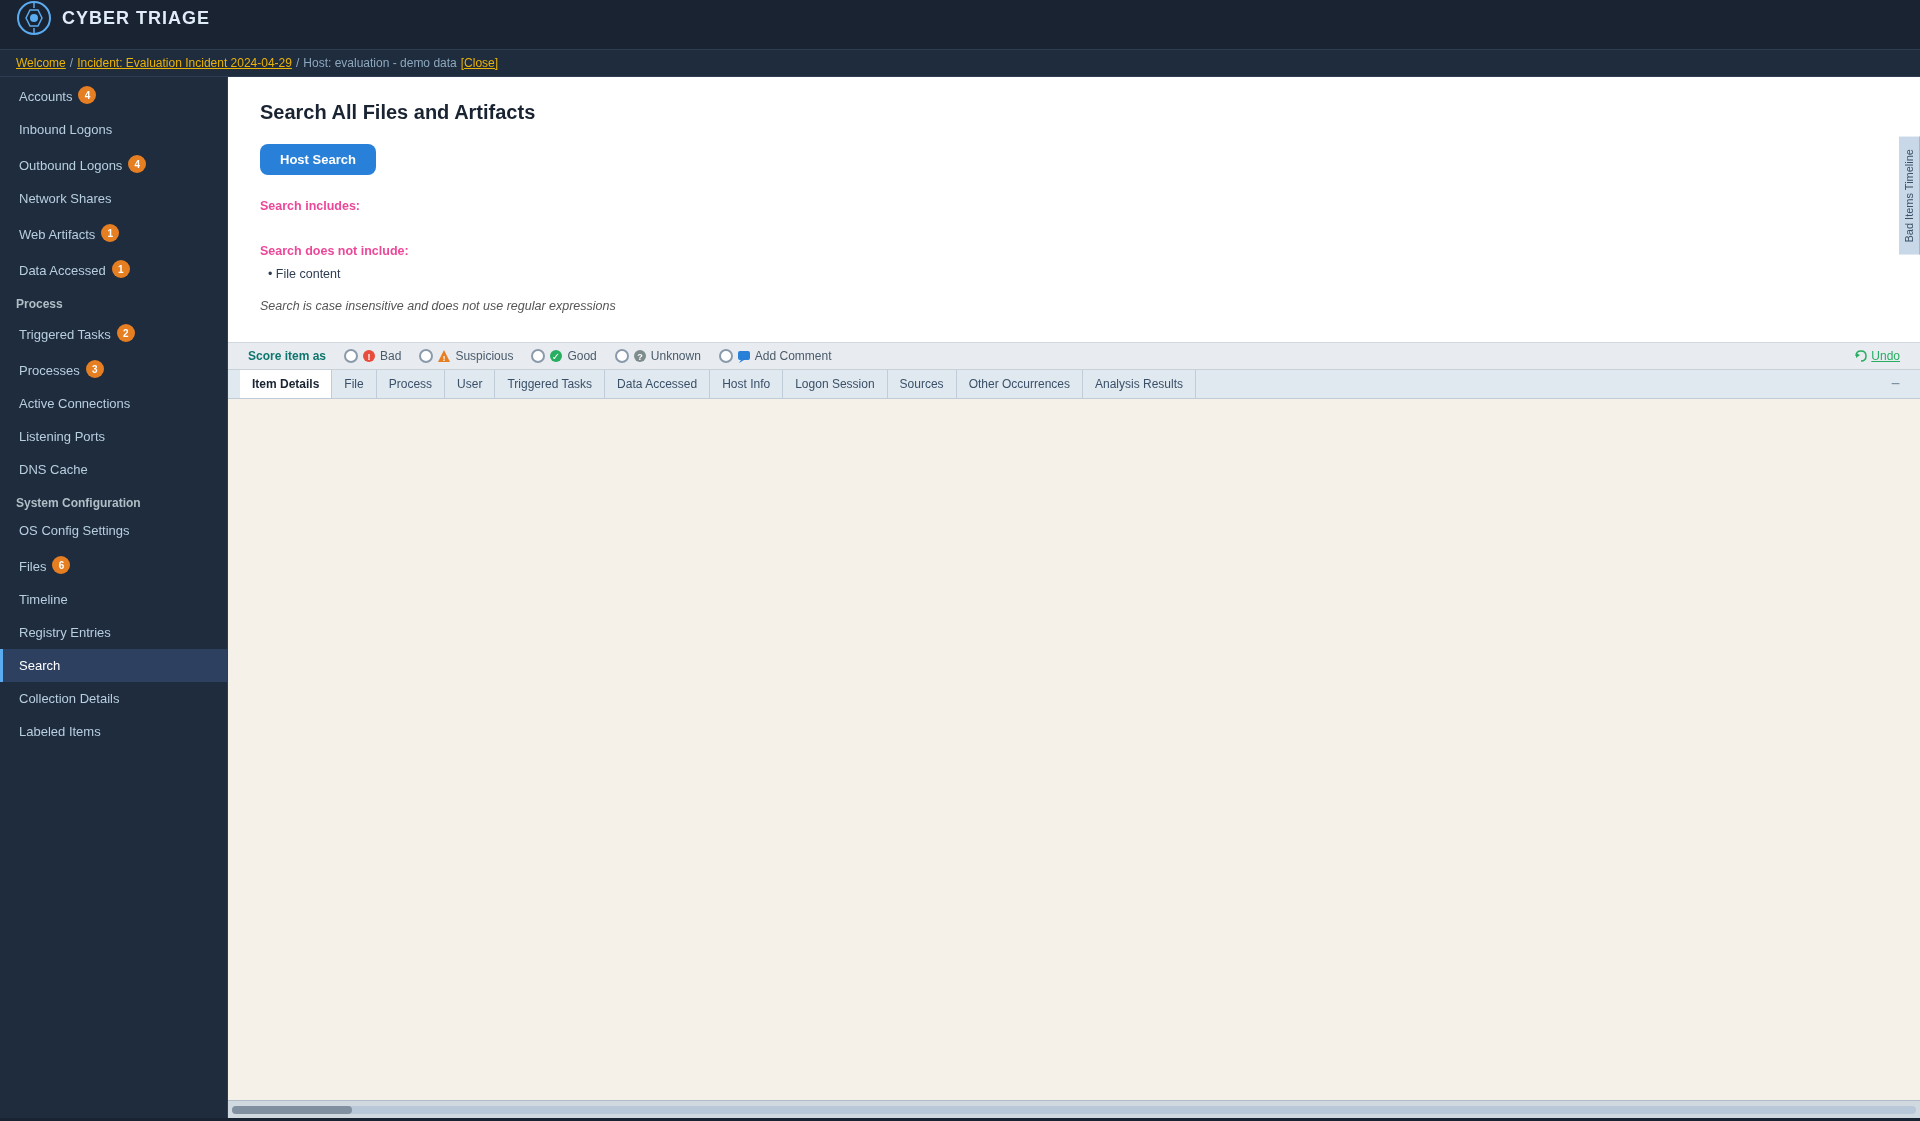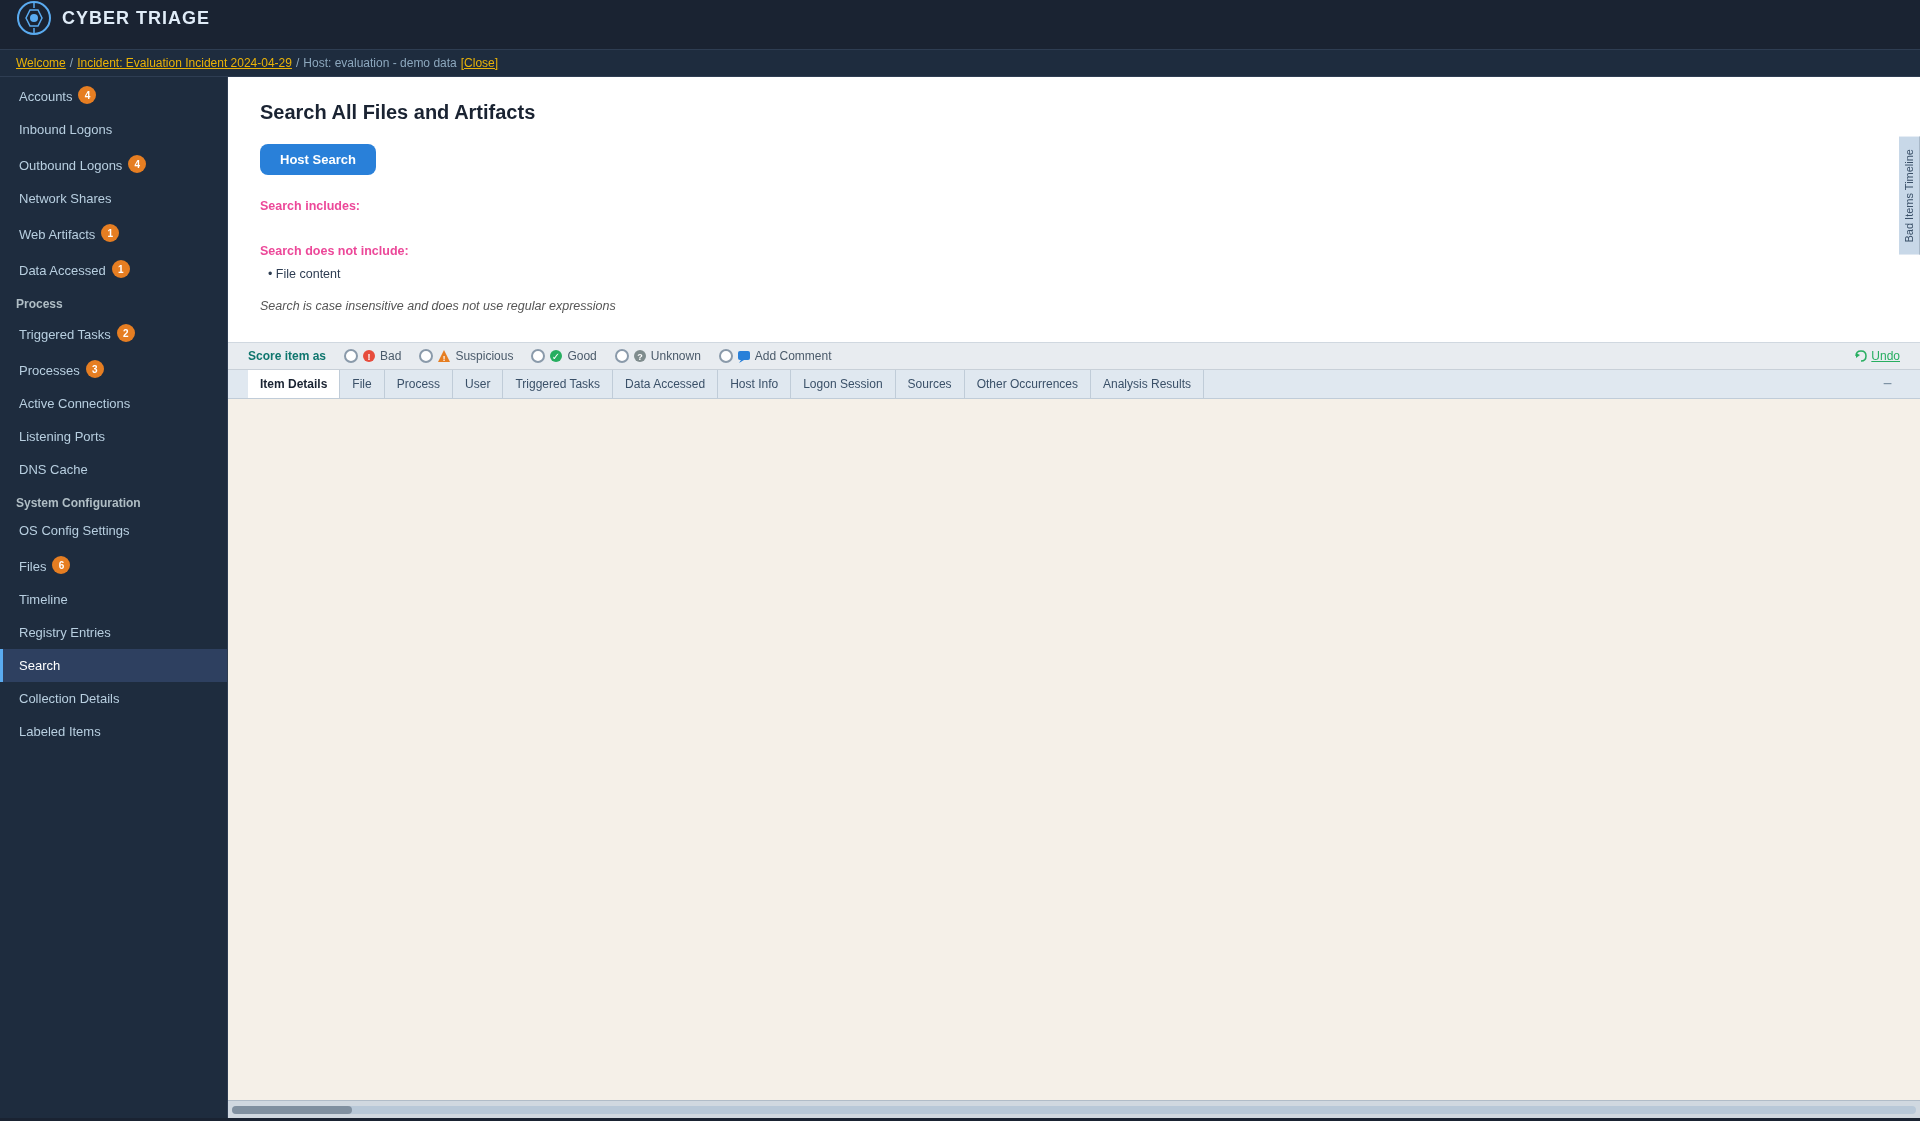--- a/index.html
+++ b/index.html
@@ -97,21 +97,21 @@
       display: flex; align-items: center; gap: 18px; font-size: 12px;
     }
     #score-label { color: #0f766e; font-weight: 600; }
     .score-option { display: flex; align-items: center; gap: 4px; cursor: pointer; color: #4a5a6a; }
     .score-radio { width: 14px; height: 14px; border-radius: 50%; border: 2px solid #8a9aaa; background: #fff; display: inline-block; }
     .undo-btn { margin-left: auto; color: #27ae60; cursor: pointer; font-size: 12px; display: flex; align-items: center; gap: 3px; text-decoration: underline; }
 
     
     #tabs-bar {
       background: #e0e8f0; border-bottom: 1px solid #c0ccd8;
-      display: flex; align-items: center; padding: 0 20px; font-size: 12px;
+      display: flex; align-items: center; padding: 0 12px; font-size: 12px;
     }
     .tab-item {
       padding: 7px 12px; color: #3a5068; cursor: pointer; border-right: 1px solid #c0ccd8;
       white-space: nowrap;
     }
     .tab-item.active { background: #fff; color: #1a2332; font-weight: 600; }
     .tab-minus { margin-left: auto; padding: 4px 8px; cursor: pointer; color: #7a8fa0; font-size: 16px; }
 
     
     #main-content { flex: 1; background: #f5f0e8; overflow: auto; }

